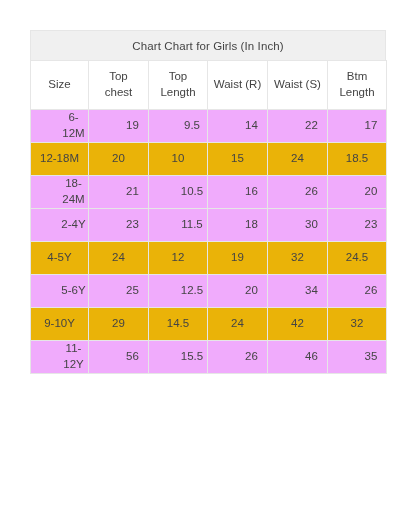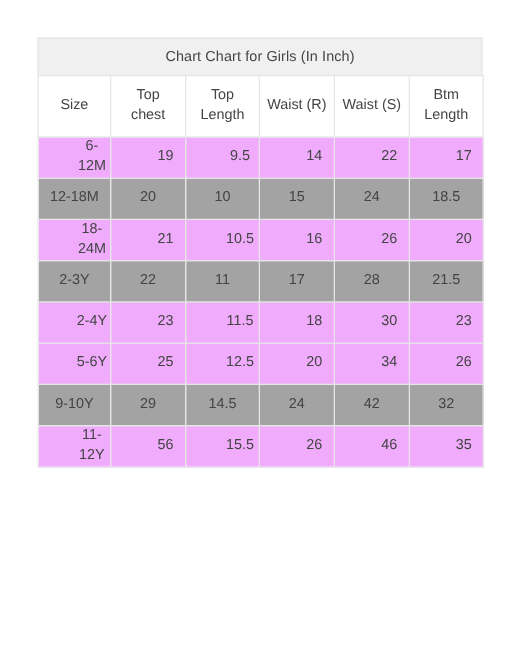--- a/index.html
+++ b/index.html
@@ -61,21 +61,21 @@
 
   table.size-chart tbody td {
     height: 32px;
   }
 
   table.size-chart tbody tr.row-odd td {
     background: #f0abfc;
     padding-left: 30px;
   }
   table.size-chart tbody tr.row-even td {
-    background: #a3a3a3;
+    background: #eab308;
   }
 
   
   col.c0 { width: 58px; }
   col.c1 { width: 60px; }
   col.c2 { width: 59px; }
   col.c3 { width: 60px; }
   col.c4 { width: 60px; }
   col.c5 { width: 59px; }
 
@@ -142,35 +142,35 @@
         <td>18.5</td>
       </tr>
       <tr class="row-odd">
         <td>18-24M</td>
         <td>21</td>
         <td>10.5</td>
         <td>16</td>
         <td>26</td>
         <td>20</td>
       </tr>
-      <tr class="row-even">
-        <td>2-3Y</td>
-        <td>22</td>
-        <td>11</td>
-        <td>17</td>
-        <td>28</td>
-        <td>21.5</td>
-      </tr>
       <tr class="row-odd">
         <td>2-4Y</td>
         <td>23</td>
         <td>11.5</td>
         <td>18</td>
         <td>30</td>
         <td>23</td>
+      </tr>
+      <tr class="row-even">
+        <td>4-5Y</td>
+        <td>24</td>
+        <td>12</td>
+        <td>19</td>
+        <td>32</td>
+        <td>24.5</td>
       </tr>
       <tr class="row-odd">
         <td>5-6Y</td>
         <td>25</td>
         <td>12.5</td>
         <td>20</td>
         <td>34</td>
         <td>26</td>
       </tr>
       <tr class="row-even">

